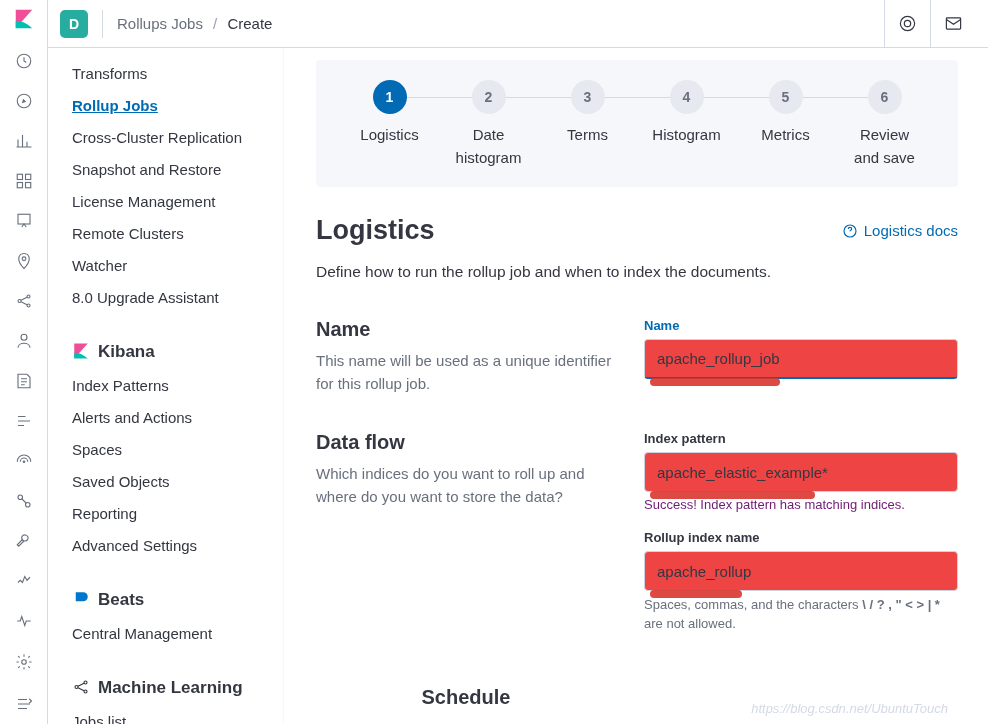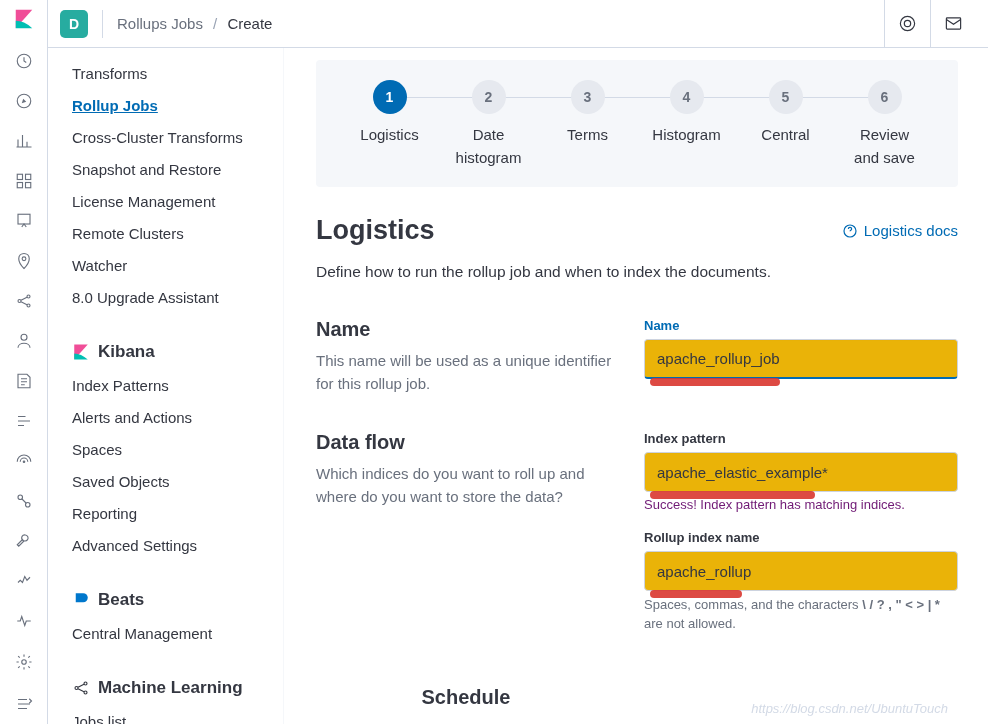--- a/index.html
+++ b/index.html
@@ -18,21 +18,21 @@
 .breadcrumb .bc-link { color: #69707d; }
 .breadcrumb .sep { color: #98a2b3; margin: 0 6px; }
 .topbar .right { margin-left: auto; display: flex; align-items: center; }
 .topbar .header-icon { width: 46px; height: 48px; display: flex; align-items: center; justify-content: center; border-left: 1px solid #d3dae6; color: #343741; }
 .topbar .header-icon svg { width: 19px; height: 19px; stroke: currentColor; fill: none; stroke-width: 1.5; }
 .content { flex: 1; display: flex; overflow: hidden; }
 .sidebar { width: 236px; padding: 10px 0 0 24px; overflow-y: auto; border-right: 1px solid #f5f7fa; }
 .sidebar ul { list-style: none; }
 .nav-item { padding: 4px 0; color: #343741; font-size: 15px; cursor: pointer; line-height: 1.6; }
 .nav-item.active { color: #006bb4; text-decoration: underline; font-weight: 700; }
-.section-head { display: flex; align-items: center; gap: 8px; margin-top: 28px; margin-bottom: 8px; font-weight: 700; font-size: 17px; }
+.section-head { display: flex; gap: 8px; margin-top: 28px; margin-bottom: 8px; font-weight: 700; font-size: 17px; }
 .section-head .sec-icon { width: 18px; height: 18px; }
 .page { flex: 1; padding: 12px 30px 0 32px; overflow-y: auto; }
 .stepper { background: #f5f7fa; border-radius: 4px; padding: 20px 24px 18px; display: flex; }
 .step { flex: 1; text-align: center; position: relative; }
 .step::after { content: ''; position: absolute; top: 17px; right: -50%; width: 100%; height: 1px; background: #d3dae6; z-index: 0; }
 .step:last-child::after { display: none; }
 .step-circle { width: 34px; height: 34px; border-radius: 50%; background: #e6e9ef; color: #69707d; display: inline-flex; align-items: center; justify-content: center; font-weight: 600; position: relative; z-index: 1; }
 .step.active .step-circle { background: #006bb4; color: #fff; }
 .step-label { margin-top: 10px; font-size: 15px; line-height: 1.5; color: #343741; }
 .page-header { display: flex; align-items: center; margin-top: 28px; }
@@ -40,21 +40,21 @@
 .docs-link { margin-left: auto; color: #006bb4; font-size: 15px; display: inline-flex; align-items: center; gap: 6px; }
 .page-desc { margin-top: 14px; font-size: 15.5px; color: #343741; max-width: 480px; line-height: 1.55; }
 .form-row { display: flex; gap: 28px; margin-top: 34px; align-items: flex-start; }
 .form-left { width: 300px; }
 .form-left h3 { font-size: 20px; font-weight: 600; margin-bottom: 8px; }
 .form-left p { color: #69707d; font-size: 15px; line-height: 1.55; }
 .form-right { flex: 1; }
 .field { margin-bottom: 18px; position: relative; }
 .field-label { display: block; font-size: 13px; font-weight: 600; margin-bottom: 6px; color: #343741; }
 .field-label.focused { color: #006bb4; }
-.input { width: 100%; height: 40px; padding: 0 12px; font-size: 15px; border: 1px solid #cdd3df; border-radius: 4px; background: #eab308; color: #343741; box-shadow: 0 1px 1px -1px rgba(0,0,0,0.1) inset; }
+.input { width: 100%; height: 40px; padding: 0 12px; font-size: 15px; border: 1px solid #cdd3df; border-radius: 4px; background: #ef4444; color: #343741; box-shadow: 0 1px 1px -1px rgba(0,0,0,0.1) inset; }
 .input.focused { border-bottom: 2px solid #006bb4; outline: none; }
 .help-success { color: #701a75; font-size: 13px; margin-top: 5px; }
 .help-text { color: #69707d; font-size: 13px; margin-top: 5px; line-height: 1.45; }
 .redmark { position: absolute; height: 8px; background: #d9362f; border-radius: 4px; opacity: 0.9; }
 .watermark { position: absolute; right: 40px; bottom: 8px; font-size: 13px; color: #d3dae6; font-style: italic; pointer-events: none; }
 </style>
 </head>
 <body>
 
 <div class="app">
@@ -195,21 +195,21 @@
             </svg>
           </div>
       </div>
     </div>
 
     <div class="content">
       <div class="sidebar">
         <ul id="group-nav">
             <li class="nav-item">Transforms</li>
             <li class="nav-item active">Rollup Jobs</li>
-            <li class="nav-item">Cross-Cluster Transforms</li>
+            <li class="nav-item">Cross-Cluster Replication</li>
             <li class="nav-item">Snapshot and Restore</li>
             <li class="nav-item">License Management</li>
             <li class="nav-item">Remote Clusters</li>
             <li class="nav-item">Watcher</li>
             <li class="nav-item">8.0 Upgrade Assistant</li>
           </ul>
         <div class="section-head">
           <span class="sec-icon"><svg viewBox="0 0 24 24">
                 <path d="M3 2 H21 L3 22 Z" fill="#f04e98"></path>
                 <path d="M3 14 Q12 14 21 22 H3 Z" fill="#00bfb3"></path>
@@ -247,21 +247,21 @@
             <li class="nav-item">Jobs list</li>
           </ul>
       </div>
 
       <div class="page">
         <div class="stepper" id="stepper">
             <div class="step active"><div class="step-circle">1</div><div class="step-label">Logistics</div></div>
             <div class="step"><div class="step-circle">2</div><div class="step-label">Date<br>histogram</div></div>
             <div class="step"><div class="step-circle">3</div><div class="step-label">Terms</div></div>
             <div class="step"><div class="step-circle">4</div><div class="step-label">Histogram</div></div>
-            <div class="step"><div class="step-circle">5</div><div class="step-label">Central</div></div>
+            <div class="step"><div class="step-circle">5</div><div class="step-label">Metrics</div></div>
             <div class="step"><div class="step-circle">6</div><div class="step-label">Review<br>and save</div></div>
           </div>
 
         <div class="page-header">
           <h1 class="page-title">Logistics</h1>
           <a class="docs-link">
             <svg width="16" height="16" viewBox="0 0 24 24" fill="none" stroke="currentColor" stroke-width="1.8">
                 <circle cx="12" cy="12" r="9"></circle>
                 <path d="M9.5 9a2.5 2.5 0 115 0c0 1.5-2.5 2-2.5 3.5M12 17h.01"></path>
               </svg>

